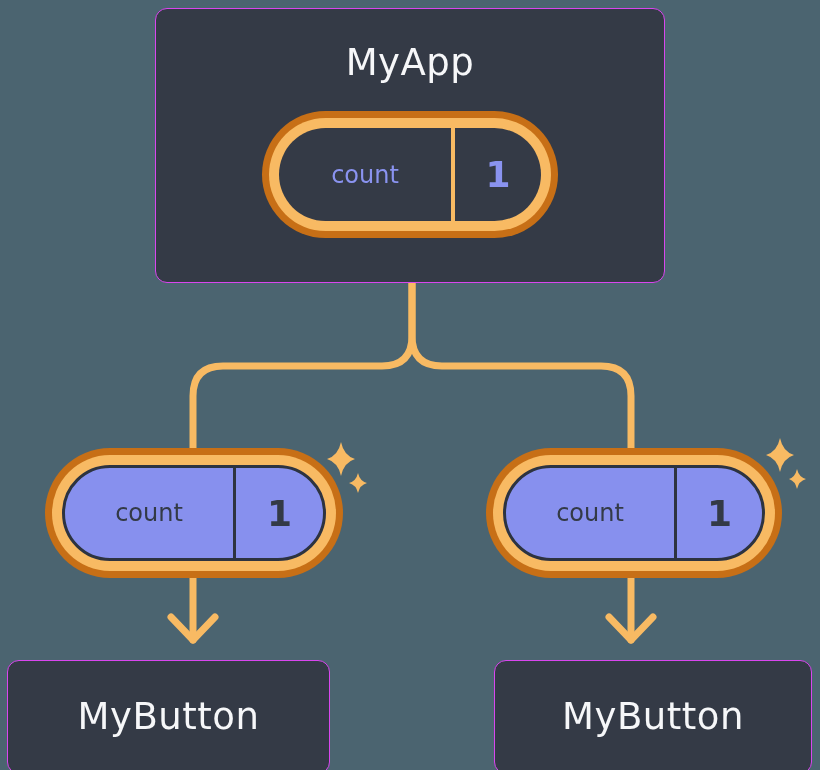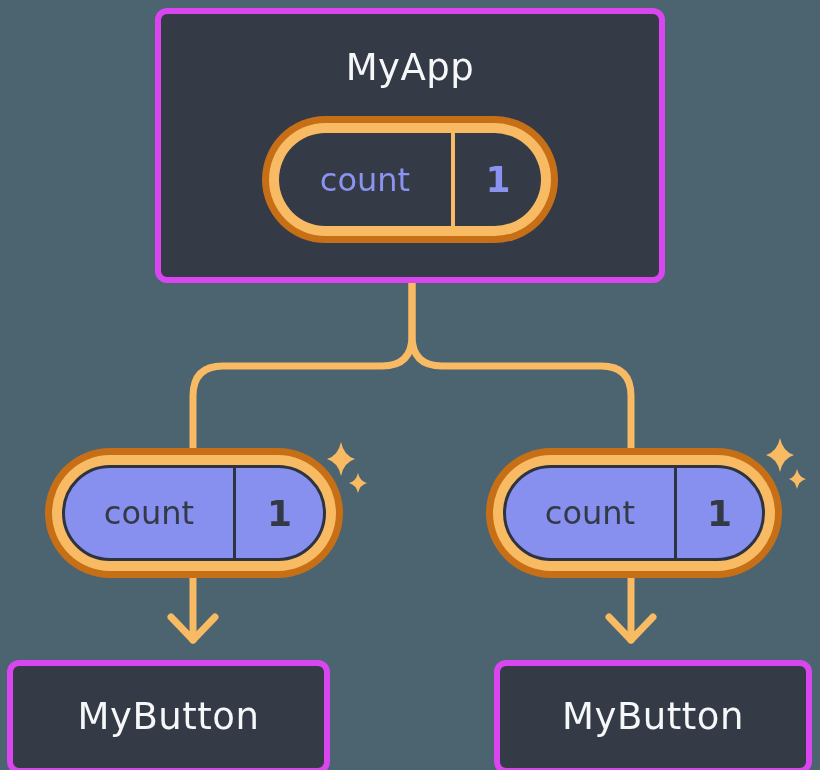--- a/index.html
+++ b/index.html
@@ -5,21 +5,21 @@
   html,body{margin:0;padding:0;background:#4b6470;}
   .canvas{
     position:relative;width:820px;height:770px;overflow:hidden;
     background:#4b6470;
     font-family:"DejaVu Sans","Liberation Sans",sans-serif;
   }
   .layer{position:absolute;inset:0;}
   svg.layer{z-index:1;pointer-events:none;}
   .node{
     position:absolute;z-index:2;box-sizing:border-box;
-    background:#343a46;border:6px solid #d946ef;border-radius:12px;
+    background:#343a46;border:1px solid #d946ef;border-radius:12px;
     display:flex;flex-direction:column;align-items:center;
   }
   .node-title{
     color:#f6f7f9;font-size:37px;line-height:44px;letter-spacing:.5px;
   }
   .node.root{padding-top:32px;}
   .node.root .node-title{margin-bottom:26px;}
   .node.leaf{justify-content:center;margin-top:12px;}
   .pill-outer{
     position:absolute;z-index:3;box-sizing:border-box;
@@ -30,21 +30,21 @@
     box-sizing:border-box;height:100%;
     background:#f8ba63;border-radius:999px;padding:10px;
   }
   .pill-inner{
     box-sizing:border-box;height:100%;border-radius:999px;
     display:flex;align-items:stretch;overflow:hidden;
   }
   .pill-inner.state{background:#343a46;}
   .pill-inner.prop{background:#8790ee;border:3px solid #2d3340;}
   .pill-cell{display:flex;align-items:center;justify-content:center;}
-  .pill-label{font-size:32px;}
+  .pill-label{font-size:24px;}
   .pill-value{font-size:36px;font-weight:700;}
   .state .pill-label,.state .pill-value{color:#8a93f0;}
   .prop .pill-label,.prop .pill-value{color:#333a46;}
   .pill-divider{flex:0 0 auto;}
   .state .pill-divider{width:4px;background:#f8ba63;}
   .prop .pill-divider{width:3px;background:#2d3340;}
   .cell-label{flex:0 0 auto;}
   .cell-value{flex:1 1 auto;}
   .state .cell-label{width:172px;}
   .prop .cell-label{width:168px;}

